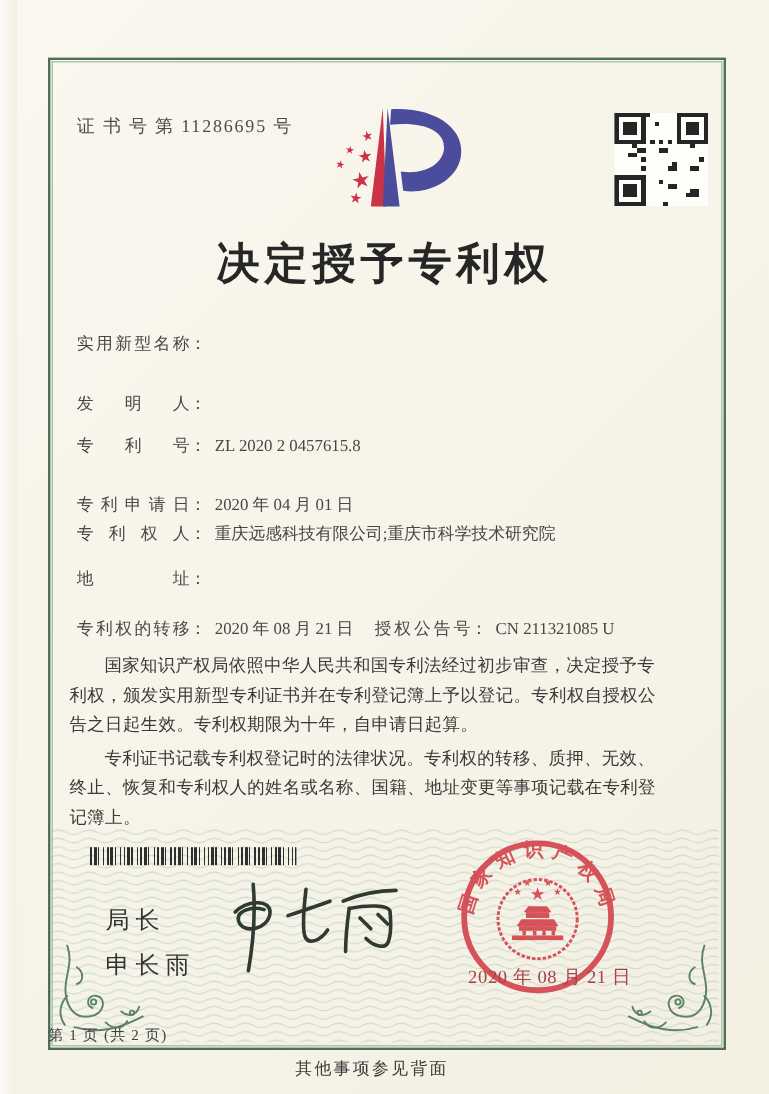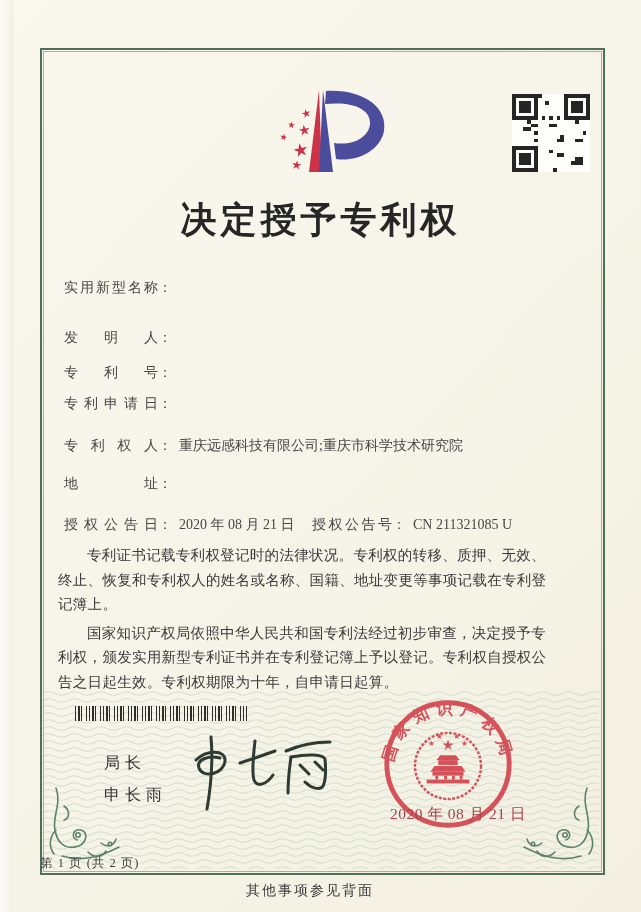--- a/index.html
+++ b/index.html
@@ -18,33 +18,33 @@
   .qr{position:absolute;left:512px;top:94px;width:78px;height:78px;}
   .logo{position:absolute;left:252px;top:74px;}
   .title{position:absolute;left:40px;top:196px;width:561px;margin:0;text-align:center;
     font-size:36px;font-weight:600;letter-spacing:4px;color:#262626;}
   .row{position:absolute;left:64px;width:488px;font-size:14px;color:#474747;
     display:flex;align-items:flex-start;line-height:1.45;}
   .flabel{display:inline-block;width:94px;text-align:justify;text-align-last:justify;flex:none;}
   .flabel2{display:inline-block;width:80px;text-align:justify;text-align-last:justify;flex:none;font-family:Liberation Serif, serif;}
   .fcolon{flex:none;margin-right:7px;}
   .fvalue{white-space:pre-line;}
-  .r1{top:278px}.r2{top:328px}.r3{top:363px}.r4{top:394px}.r5{top:436px}.r6{top:474px}.r7{top:515px}
+  .r1{top:278px}.r2{top:328px}.r3{top:363px}.r4{top:412px}.r5{top:436px}.r6{top:474px}.r7{top:515px}
   .grp2{position:absolute;left:248px;top:0;display:flex;}
   .paras{position:absolute;left:58px;top:543px;width:496px;font-size:14.5px;
     line-height:24.5px;color:#3a3a3a;letter-spacing:0.3px;}
   .paras p{margin:0;text-indent:2em;}
   .paras p + p{margin-top:4px;}
   .barcode{position:absolute;left:75px;top:706px;width:172px;height:15px;
     background:repeating-linear-gradient(90deg,
       #2e2e2e 0 1.5px,transparent 1.5px 3px,
       #2e2e2e 3px 5.5px,transparent 5.5px 6.5px,
       #2e2e2e 6.5px 7.5px,transparent 7.5px 11px,
       #2e2e2e 11px 12px,transparent 12px 14px);}
-  .director{position:absolute;left:88px;top:753px;font-size:16px;color:#333;margin-left:16px;}
+  .director{position:absolute;left:88px;top:753px;font-size:20px;color:#333;}
   .director .line{letter-spacing:5px;margin-bottom:11px;}
   .signature{position:absolute;left:178px;top:730px;}
   .seal{position:absolute;left:380px;top:696px;}
   .seal-date{position:absolute;left:388px;top:804px;width:140px;text-align:center;
     font-size:15.5px;color:#a8424a;letter-spacing:0.5px;}
   .page-info{position:absolute;left:40px;top:855px;width:561px;
     font-size:12.5px;color:#3f3f3f;letter-spacing:1px;}
   .back-note{position:absolute;left:246px;top:882px;font-size:14px;color:#3a3a3a;letter-spacing:2px;}
   .waves{position:absolute;left:42px;top:690px;}
   .flourish{position:absolute;top:786px;}
@@ -87,20 +87,21 @@
       <path d="M18,70 C38,76 56,71 75,61"></path>
       <path d="M44,66 C50,72 58,72 62,65"></path>
       <path d="M57,57 C63,62 70,60 72,53"></path>
       <path d="M12,44 C6,50 4,60 10,68"></path>
       <path d="M20,20 C26,24 26,32 20,34"></path>
       <circle cx="34" cy="49" r="2.2"></circle>
       <circle cx="66" cy="58" r="1.8"></circle>
     </g>
   </svg>
 
+  <div class="cert-no">证 书 号 第 11286695 号</div>
 
   <svg class="logo" width="150" height="115" viewBox="0 0 150 115">
     <polygon points="67,16 57,98 70,98" fill="#cc3347"></polygon>
     <polygon points="71,16 67,98 81,98" fill="#4b4d9c"></polygon>
     <path d="M74,17 C112,15 136,34 132,57 C128,78 103,88 84,85 L82,69 C103,72 117,62 118,50 C119,35 101,27 73,30 Z" fill="#4b4d9c"></path>
     <g fill="#cc3347" font-family="'DejaVu Sans',sans-serif" text-anchor="middle">
       <text x="55" y="43" font-size="11" transform="rotate(-14 55 43)">★</text>
       <text x="39" y="54" font-size="9" transform="rotate(10 39 54)">★</text>
       <text x="53" y="61" font-size="14" transform="rotate(-8 53 61)">★</text>
       <text x="31" y="66" font-size="9" transform="rotate(12 31 66)">★</text>
@@ -248,48 +249,50 @@
     <span class="flabel">实用新型名称</span>
       <span class="fcolon">：</span>
   </div>
   <div class="row r2">
     <span class="flabel">发明人</span>
       <span class="fcolon">：</span>
   </div>
   <div class="row r3">
     <span class="flabel">专利号</span>
       <span class="fcolon">：</span>
+      <span class="fvalue">ZL 2020 2 0457615.8</span>
   </div>
   <div class="row r4">
     <span class="flabel">专利申请日</span>
       <span class="fcolon">：</span>
+      <span class="fvalue">2020 年 04 月 01 日</span>
   </div>
   <div class="row r5">
     <span class="flabel">专利权人</span>
       <span class="fcolon">：</span>
       <span class="fvalue">重庆远感科技有限公司;重庆市科学技术研究院</span>
   </div>
   <div class="row r6">
     <span class="flabel">地址</span>
       <span class="fcolon">：</span>
   </div>
   <div class="row r7">
-    <span class="flabel">授权公告日</span>
+    <span class="flabel">专利权的转移</span>
       <span class="fcolon">：</span>
       <span class="fvalue">2020 年 08 月 21 日</span>
     <span class="grp2">
       <span class="flabel2">授权公告号</span>
         <span class="fcolon">：</span>
         <span class="fvalue">CN 211321085 U</span>
     </span>
   </div>
 
   <div class="paras">
+    <p>国家知识产权局依照中华人民共和国专利法经过初步审查，决定授予专利权，颁发实用新型专利证书并在专利登记簿上予以登记。专利权自授权公告之日起生效。专利权期限为十年，自申请日起算。</p>
     <p>专利证书记载专利权登记时的法律状况。专利权的转移、质押、无效、终止、恢复和专利权人的姓名或名称、国籍、地址变更等事项记载在专利登记簿上。</p>
-    <p>国家知识产权局依照中华人民共和国专利法经过初步审查，决定授予专利权，颁发实用新型专利证书并在专利登记簿上予以登记。专利权自授权公告之日起生效。专利权期限为十年，自申请日起算。</p>
   </div>
 
   <div class="barcode"></div>
 
   <div class="director">
     <div class="line">局长</div>
     <div class="line">申长雨</div>
   </div>
 
   <svg class="signature" width="165" height="85" viewBox="0 0 165 85">

